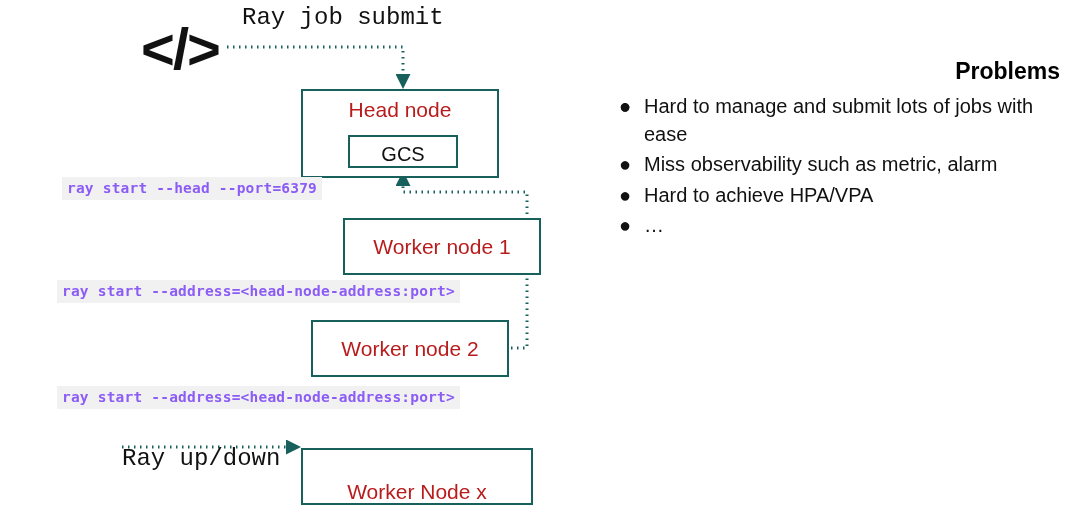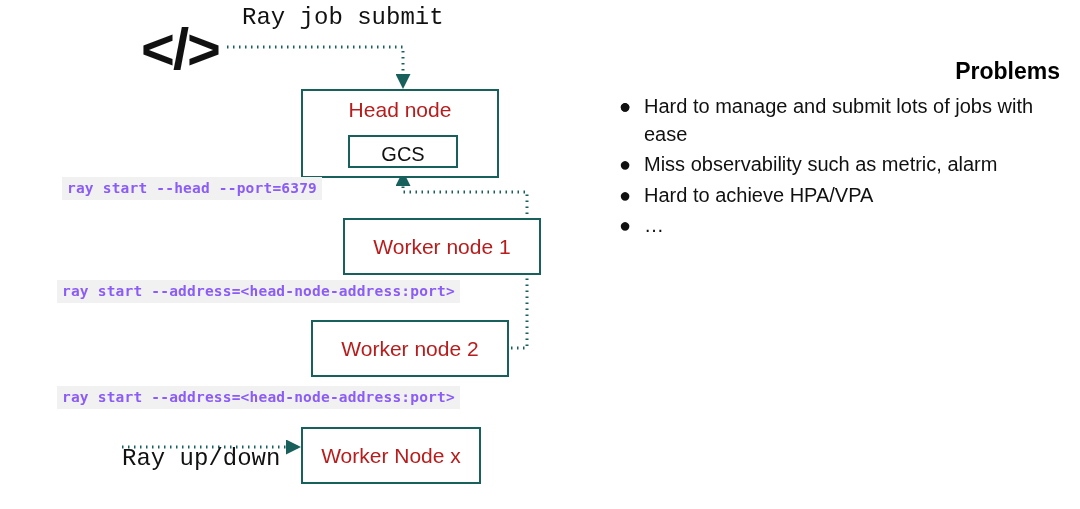--- a/index.html
+++ b/index.html
@@ -81,21 +81,21 @@
     font-family: "Liberation Sans", sans-serif;
     font-size: 21px;
     color: #b91c1c;
     line-height: 1.1;
     white-space: nowrap;
   }
 
   #head-node    { left: 301px; top: 89px;  width: 198px; height: 89px; justify-content: flex-start; padding-top: 7px; }
   #worker-1     { left: 301px; top: 218px; width: 198px; height: 57px; margin-left: 42px; }
   #worker-2     { left: 301px; top: 320px; width: 198px; height: 57px; margin-left: 10px; }
-  #worker-x     { left: 301px; top: 427px; width: 180px; height: 57px; }
+  #worker-x     { left: 301px; top: 448px; width: 232px; height: 57px; justify-content: flex-end; }
 
   #gcs-box {
     position: absolute;
     box-sizing: border-box;
     left: 45px;
     top: 44px;
     width: 110px;
     height: 33px;
     border: 2px solid #17605b;
     background: #ffffff;

